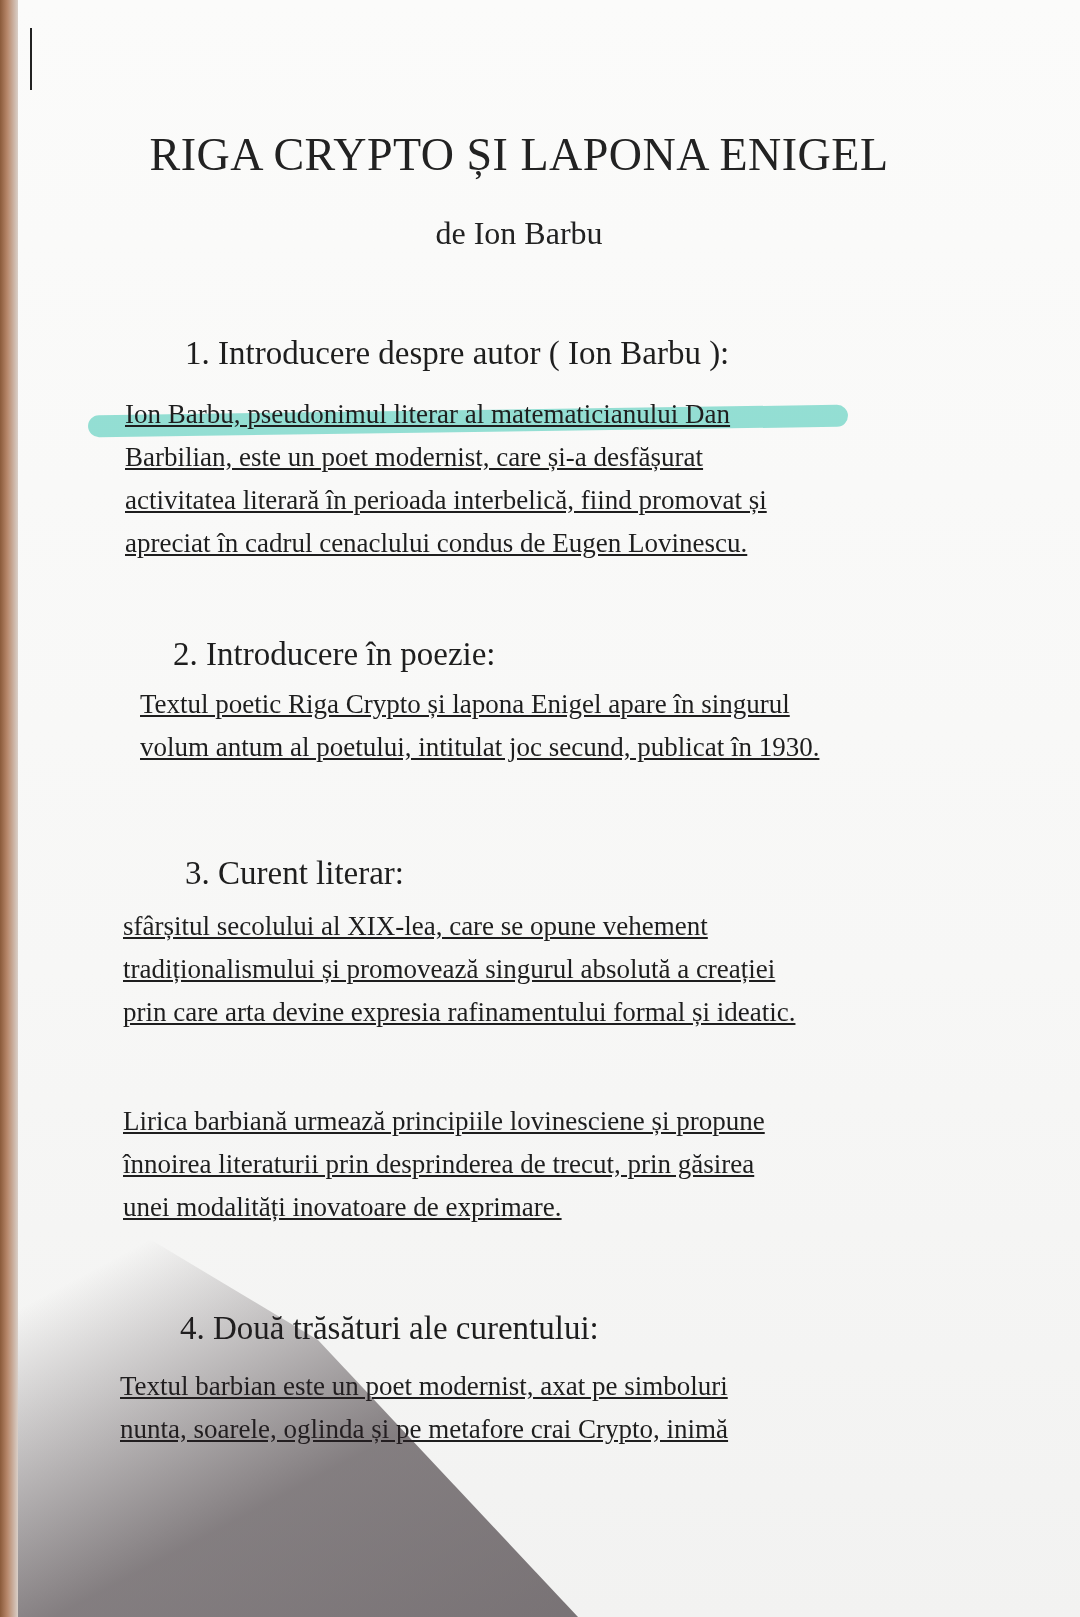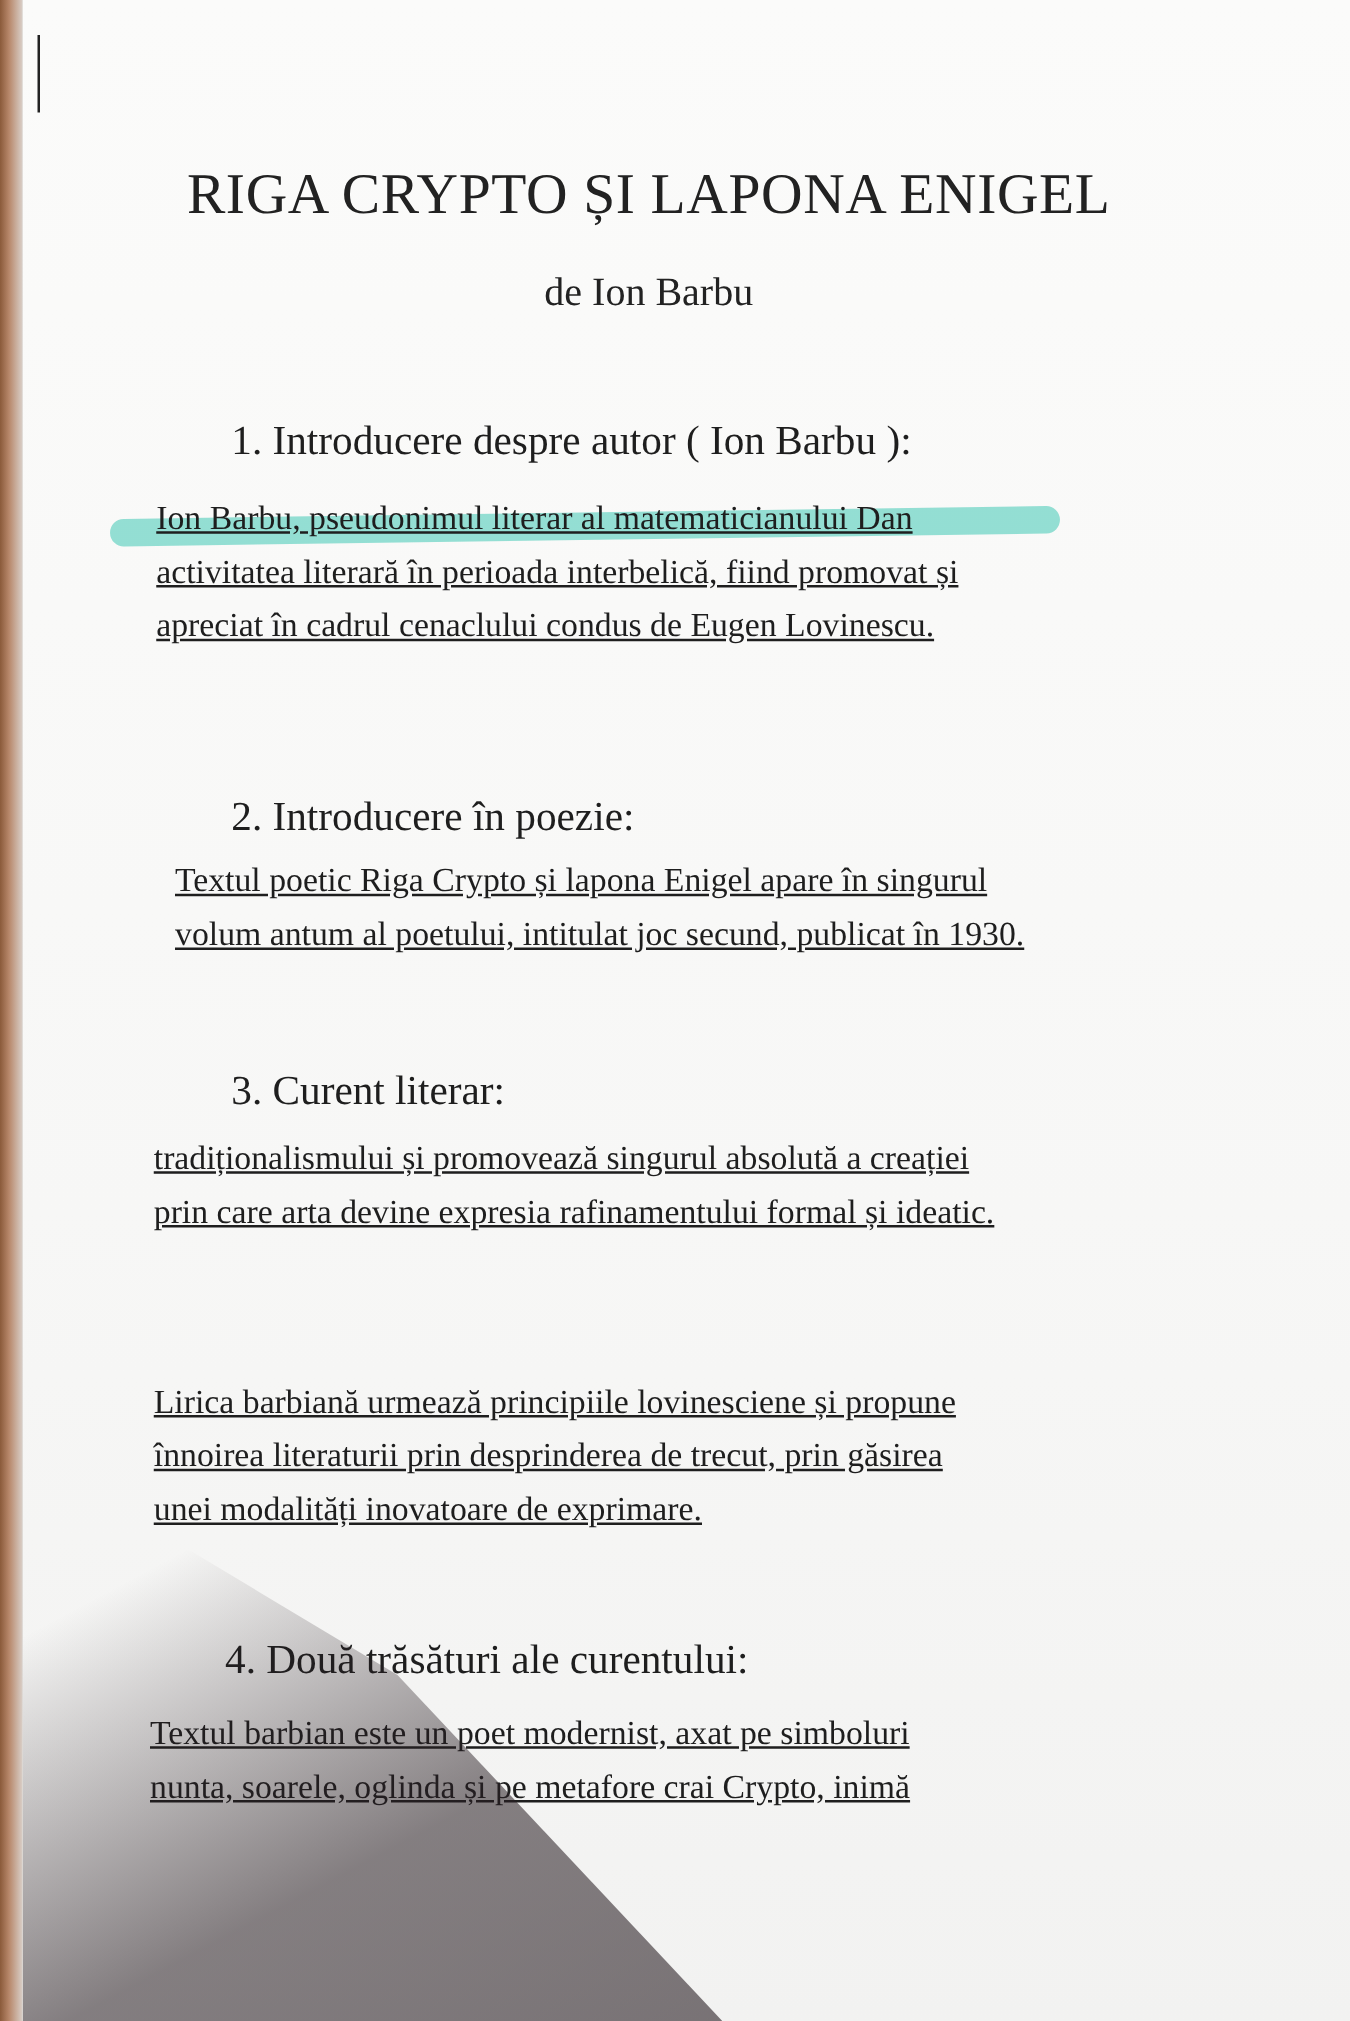--- a/index.html
+++ b/index.html
@@ -97,32 +97,34 @@
 <div class="page">
   <div class="ghost" style="left:110px; top:150px;"></div>
 
   <div class="title">RIGA CRYPTO ȘI LAPONA ENIGEL</div>
   <div class="subtitle">de Ion Barbu</div>
 
   <div class="heading" style="left:167px; top:335px;">1. Introducere despre autor ( Ion Barbu ):</div>
   <div class="highlight"></div>
   <div class="para" style="left:107px; top:393px;">
     <p>Ion Barbu, pseudonimul literar al matematicianului Dan</p>
+    <p>Barbilian, este un poet modernist, care și-a desfășurat</p>
     <p>activitatea literară în perioada interbelică, fiind promovat și</p>
     <p>apreciat în cadrul cenaclului condus de Eugen Lovinescu.</p>
   </div>
 
-  <div class="heading" style="left:167px; top:636px;">2. Introducere în poezie:</div>
+  <div class="heading" style="left:155px; top:636px;">2. Introducere în poezie:</div>
   <div class="para" style="left:122px; top:683px;">
     <p>Textul poetic Riga Crypto și lapona Enigel apare în singurul</p>
     <p>volum antum al poetului, intitulat joc secund, publicat în 1930.</p>
   </div>
 
   <div class="heading" style="left:167px; top:855px;">3. Curent literar:</div>
   <div class="para" style="left:105px; top:905px; width:840px;">
+    <p>sfârșitul secolului al XIX-lea, care se opune vehement</p>
     <p>tradiționalismului și promovează singurul absolută a creației</p>
     <p>prin care arta devine expresia rafinamentului formal și ideatic.</p>
   </div>
   <div class="para" style="left:105px; top:1100px; width:840px;">
     <p>Lirica barbiană urmează principiile lovinesciene și propune</p>
     <p>înnoirea literaturii prin desprinderea de trecut, prin găsirea</p>
     <p>unei modalități inovatoare de exprimare.</p>
   </div>
 
   <div class="heading" style="left:162px; top:1310px;">4. Două trăsături ale curentului:</div>

